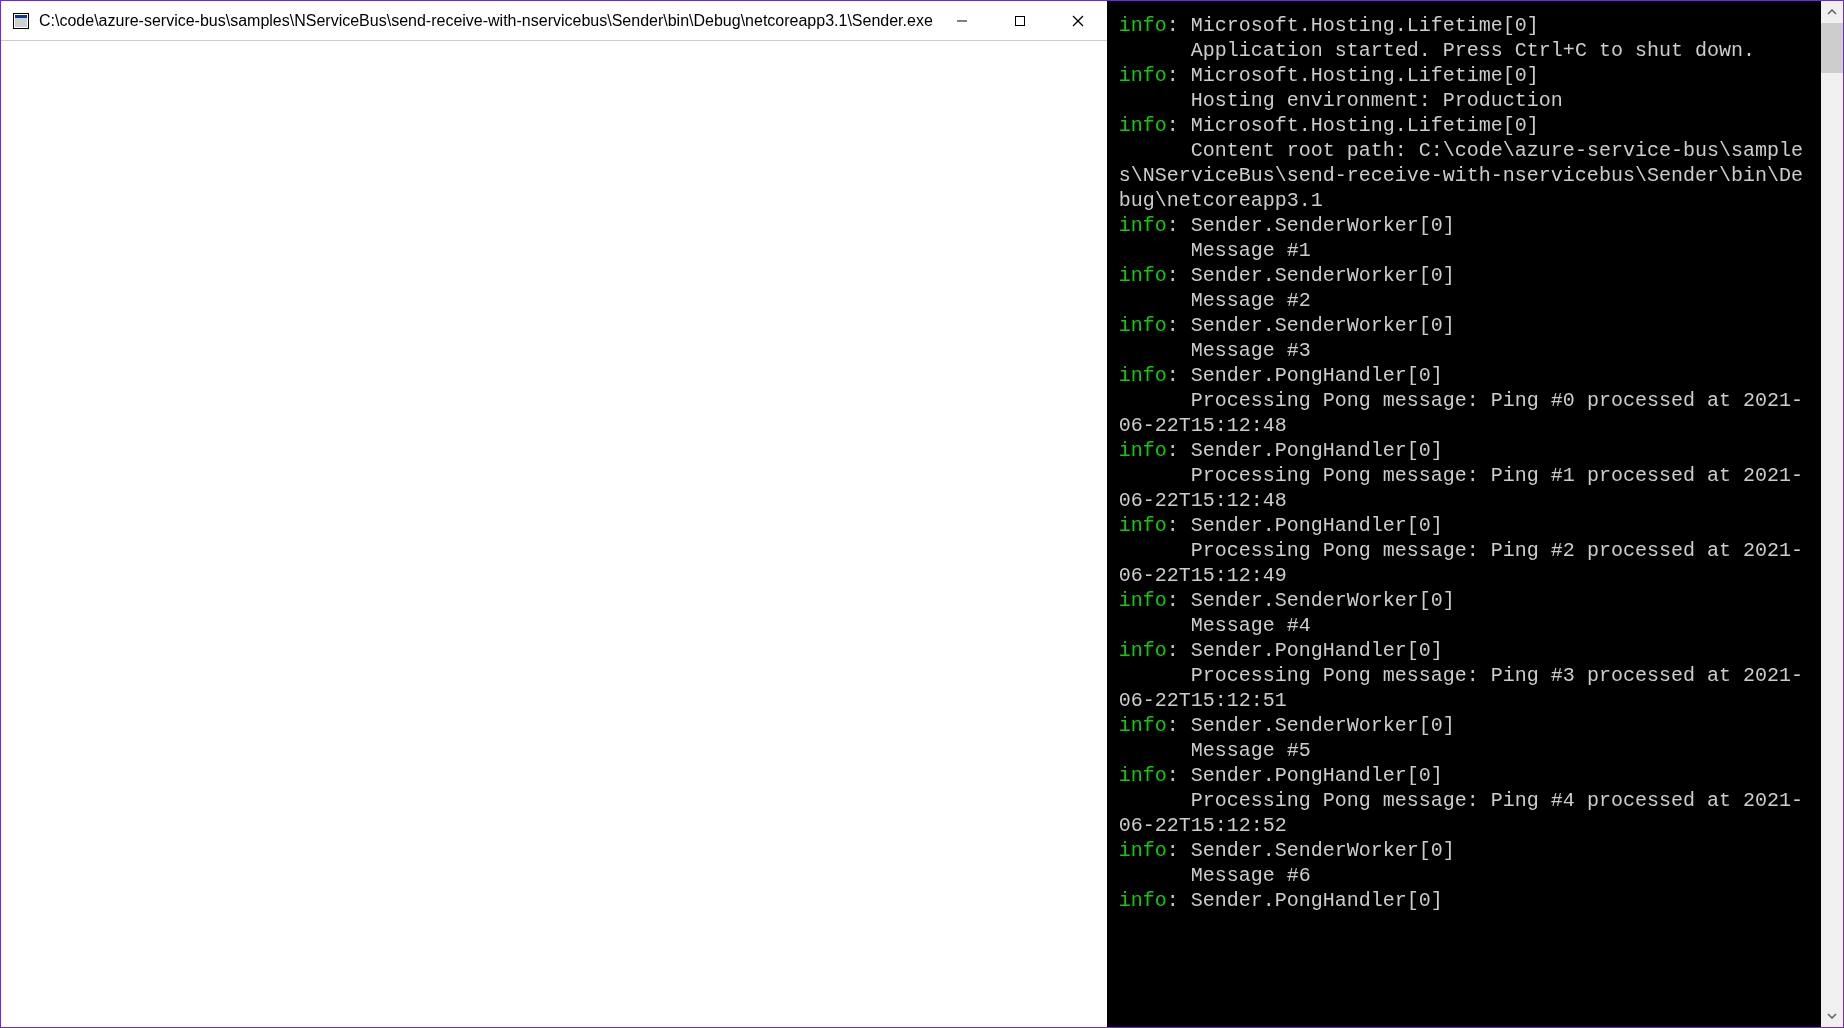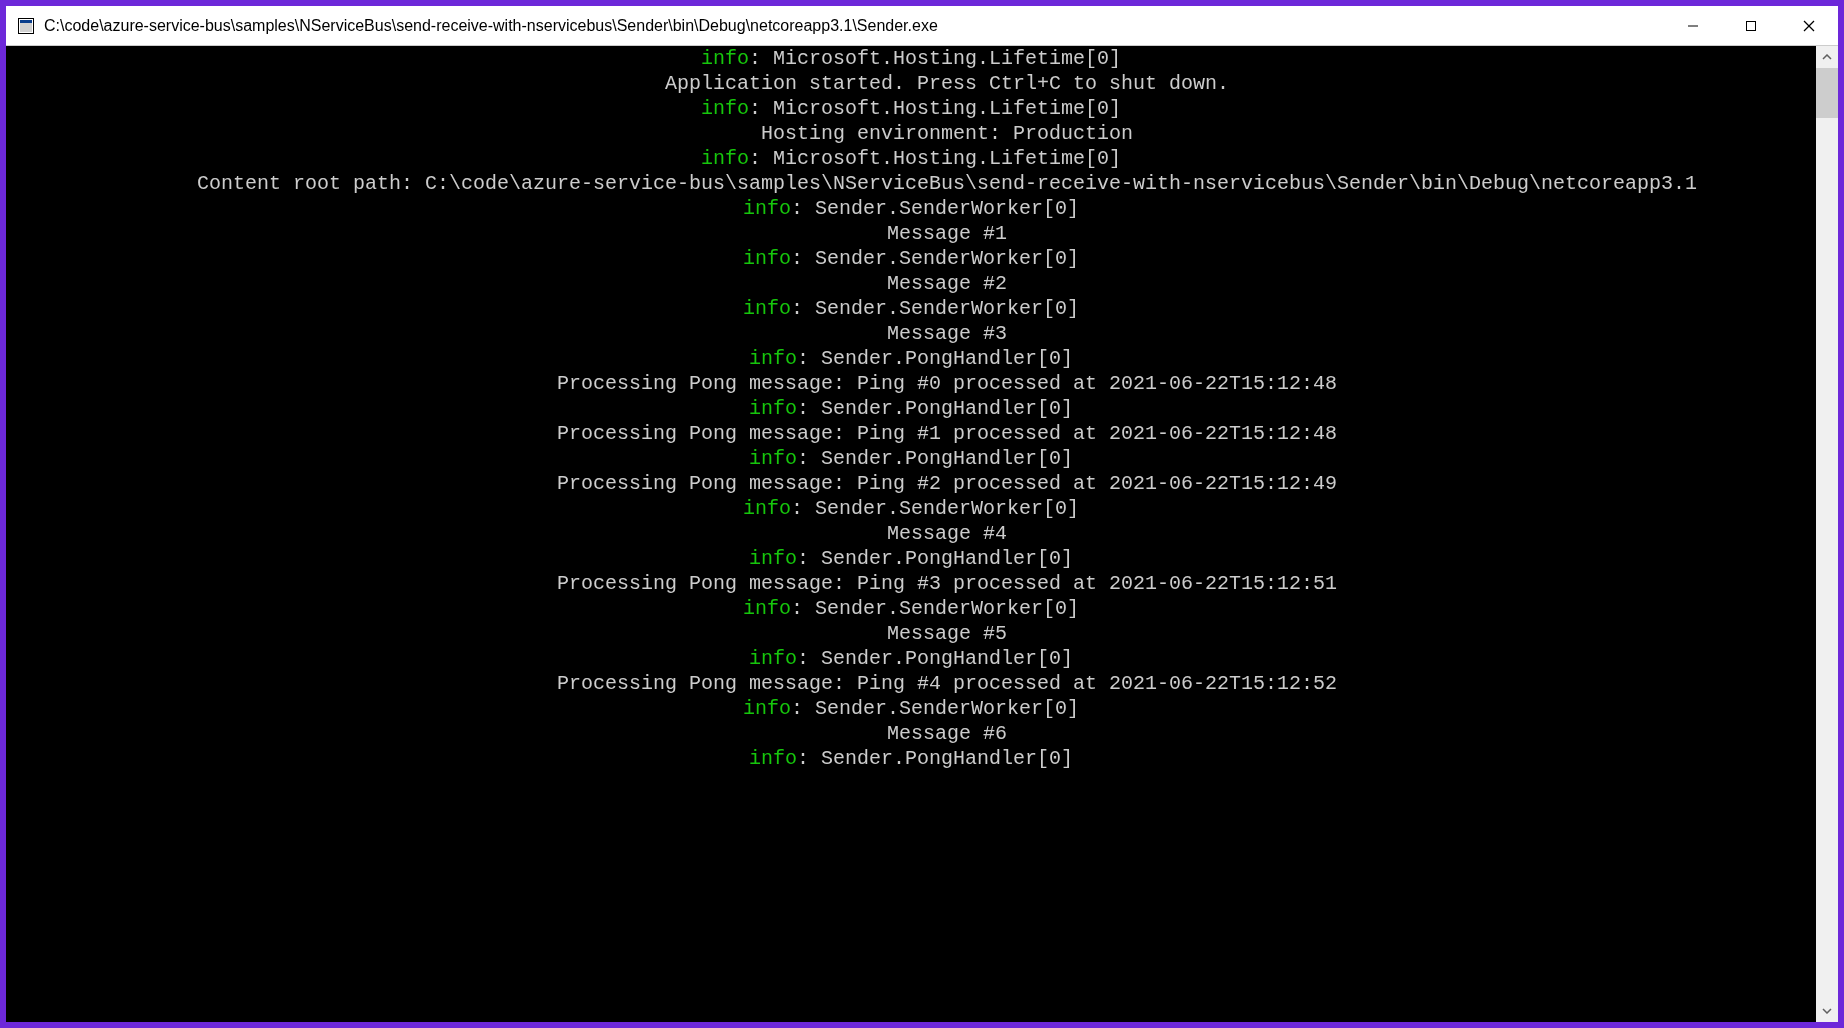--- a/index.html
+++ b/index.html
@@ -11,23 +11,22 @@
       font-family: "Segoe UI", Tahoma, sans-serif;
       background: #f0f0f0;
       width: 1844px;
       height: 1028px;
       overflow: hidden;
     }
     .window {
       width: 100%;
       height: 100%;
       background: #ffffff;
-      border: 6px solid #6d28d9;
+      border: 1px solid #6d28d9;
       display: flex;
-      flex-direction: column;
     }
     .titlebar {
       height: 40px;
       background: #ffffff;
       display: flex;
       align-items: center;
       border-bottom: 1px solid #ccc;
       flex-shrink: 0;
     }
     .titlebar-icon {
@@ -64,25 +63,24 @@
       display: flex;
       overflow: hidden;
     }
     .console {
       flex: 1;
       background: #000000;
       color: #cccccc;
       font-family: Consolas, "Courier New", monospace;
       font-size: 20px;
       line-height: 25px;
-      padding: 0;
+      padding: 12px;
       white-space: pre-wrap;
       word-break: break-all;
       overflow: hidden;
-      text-align: center;
     }
     .console-line {
       white-space: pre-wrap;
       word-break: break-all;
     }
     .level-info {
       color: #16c60c;
     }
     .scrollbar {
       width: 22px;

